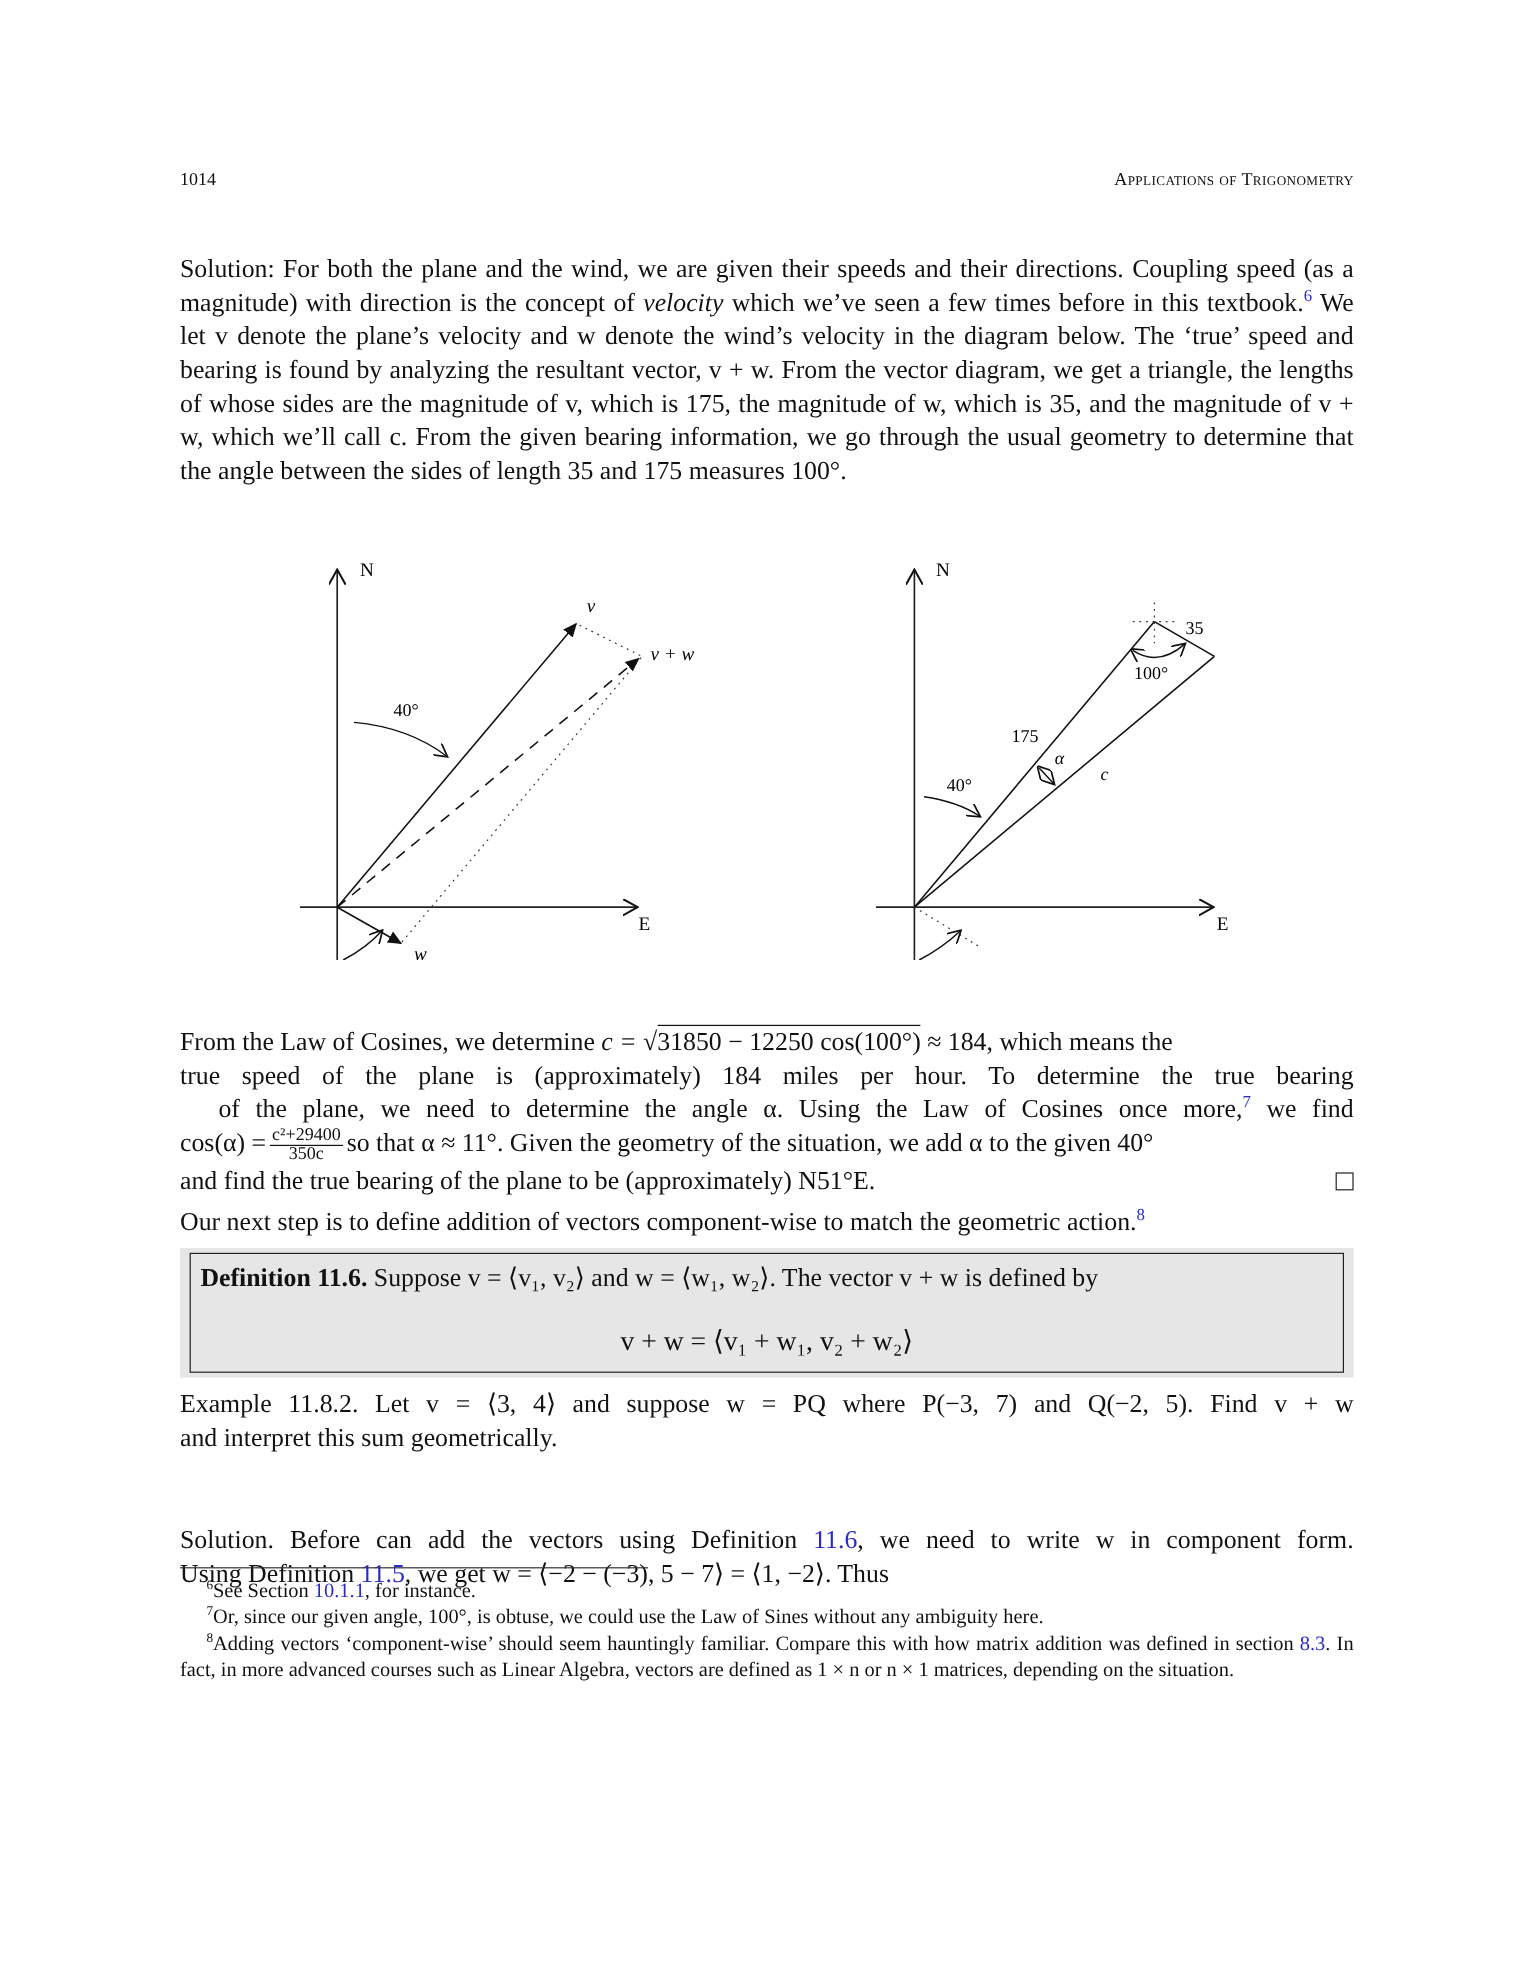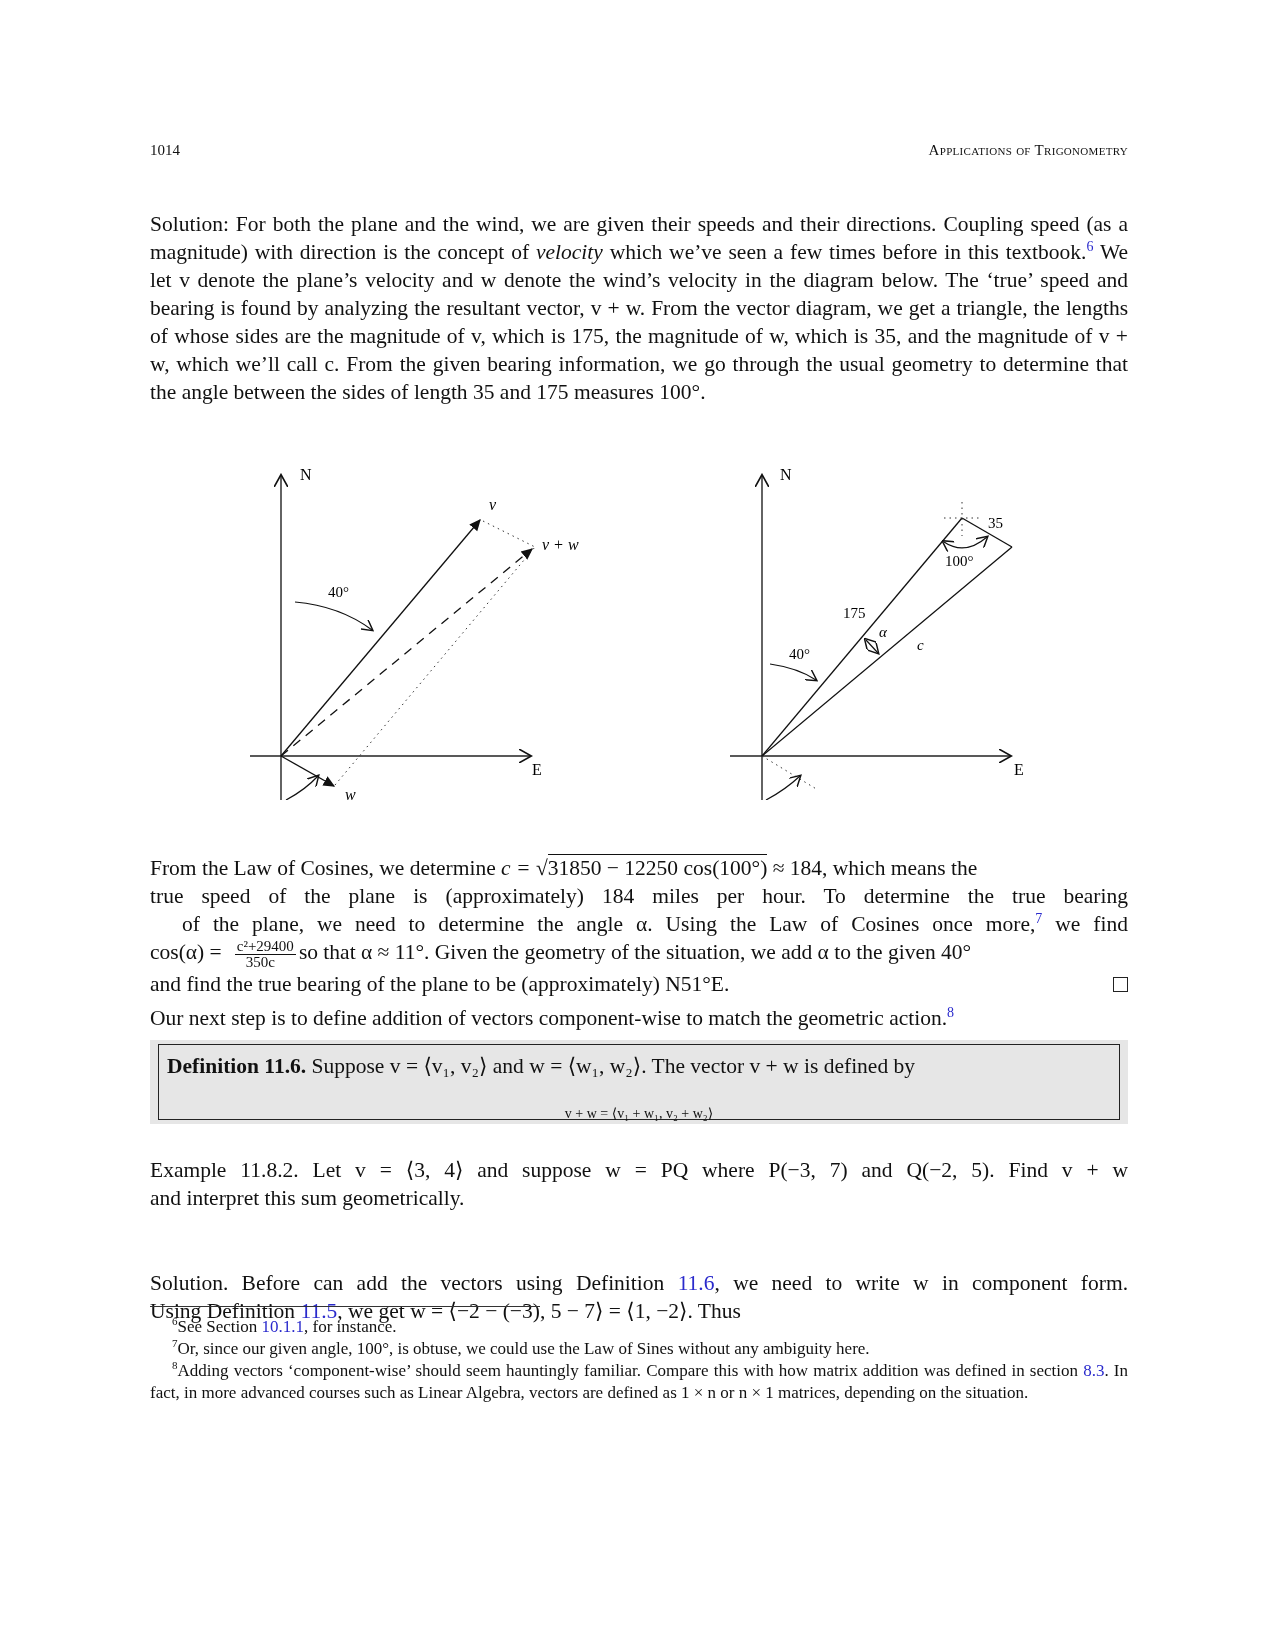--- a/index.html
+++ b/index.html
@@ -7,30 +7,30 @@
     .page { position:absolute; left:0; top:0; width:1275px; height:1650px; font-family:"Liberation Serif","DejaVu Serif",serif; }
     .header { position:absolute; top:142px; left:150px; width:978px; height:30px; font-size:15px; }
     .header .pnum { position:absolute; left:0; top:0; }
     .header .running { position:absolute; right:0; top:0; font-variant:small-caps; letter-spacing:0.3px; }
     .para { position:absolute; left:150px; width:978px; font-size:21.5px; line-height:28px; text-align:justify; }
     .para b { font-weight:normal; }
     .para i { font-style:italic; }
     sup.fn { color:#2a2acc; font-size:14px; vertical-align:super; line-height:0; }
     .link { color:#2a2acc; }
     .fig { position:absolute; }
-    .deffbox-outer { position:absolute; left:150px; top:1040px; width:978px; height:84px; background:#e6e6e6; }
+    .deffbox-outer { position:absolute; left:150px; top:1040px; width:978px; height:108px; background:#e6e6e6; }
     .deffbox { position:absolute; left:8px; top:4px; right:8px; bottom:4px; border:1.4px solid #222; background:#e6e6e6; }
     .deffbox .line1 { position:absolute; left:8px; top:8px; font-size:21.5px; }
-    .deffbox .line2 { position:absolute; left:0; right:0; top:60px; text-align:center; font-size:14px; }
+    .deffbox .line2 { position:absolute; left:0; right:0; top:60px; text-align:center; font-size:23px; }
     .fnrule { position:absolute; left:150px; top:1306px; width:390px; height:1px; background:#333; }
     .fnote { position:absolute; left:150px; width:978px; font-size:17px; line-height:22px; text-align:justify; }
     .fnote sup { font-size:11px; }
     .qed { display:inline-block; width:13px; height:13px; border:1.3px solid #222; position:absolute; right:0; top:7px; }
     .frac { display:inline-block; vertical-align:middle; text-align:center; font-size:15px; line-height:15px; margin:0 3px; }
-    .frac .num { display:block; border-bottom:1px solid #111; padding:0 2px;margin-left:10px; }
+    .frac .num { display:block; border-bottom:1px solid #111; padding:0 2px; }
     .frac .den { display:block; }
     .sqrt { border-top:1.3px solid #111; padding-top:1px; }
   </style>
 </head>
 <body>
 
 <div class="page">
 
   <div class="header">
     <span class="pnum">1014</span>

